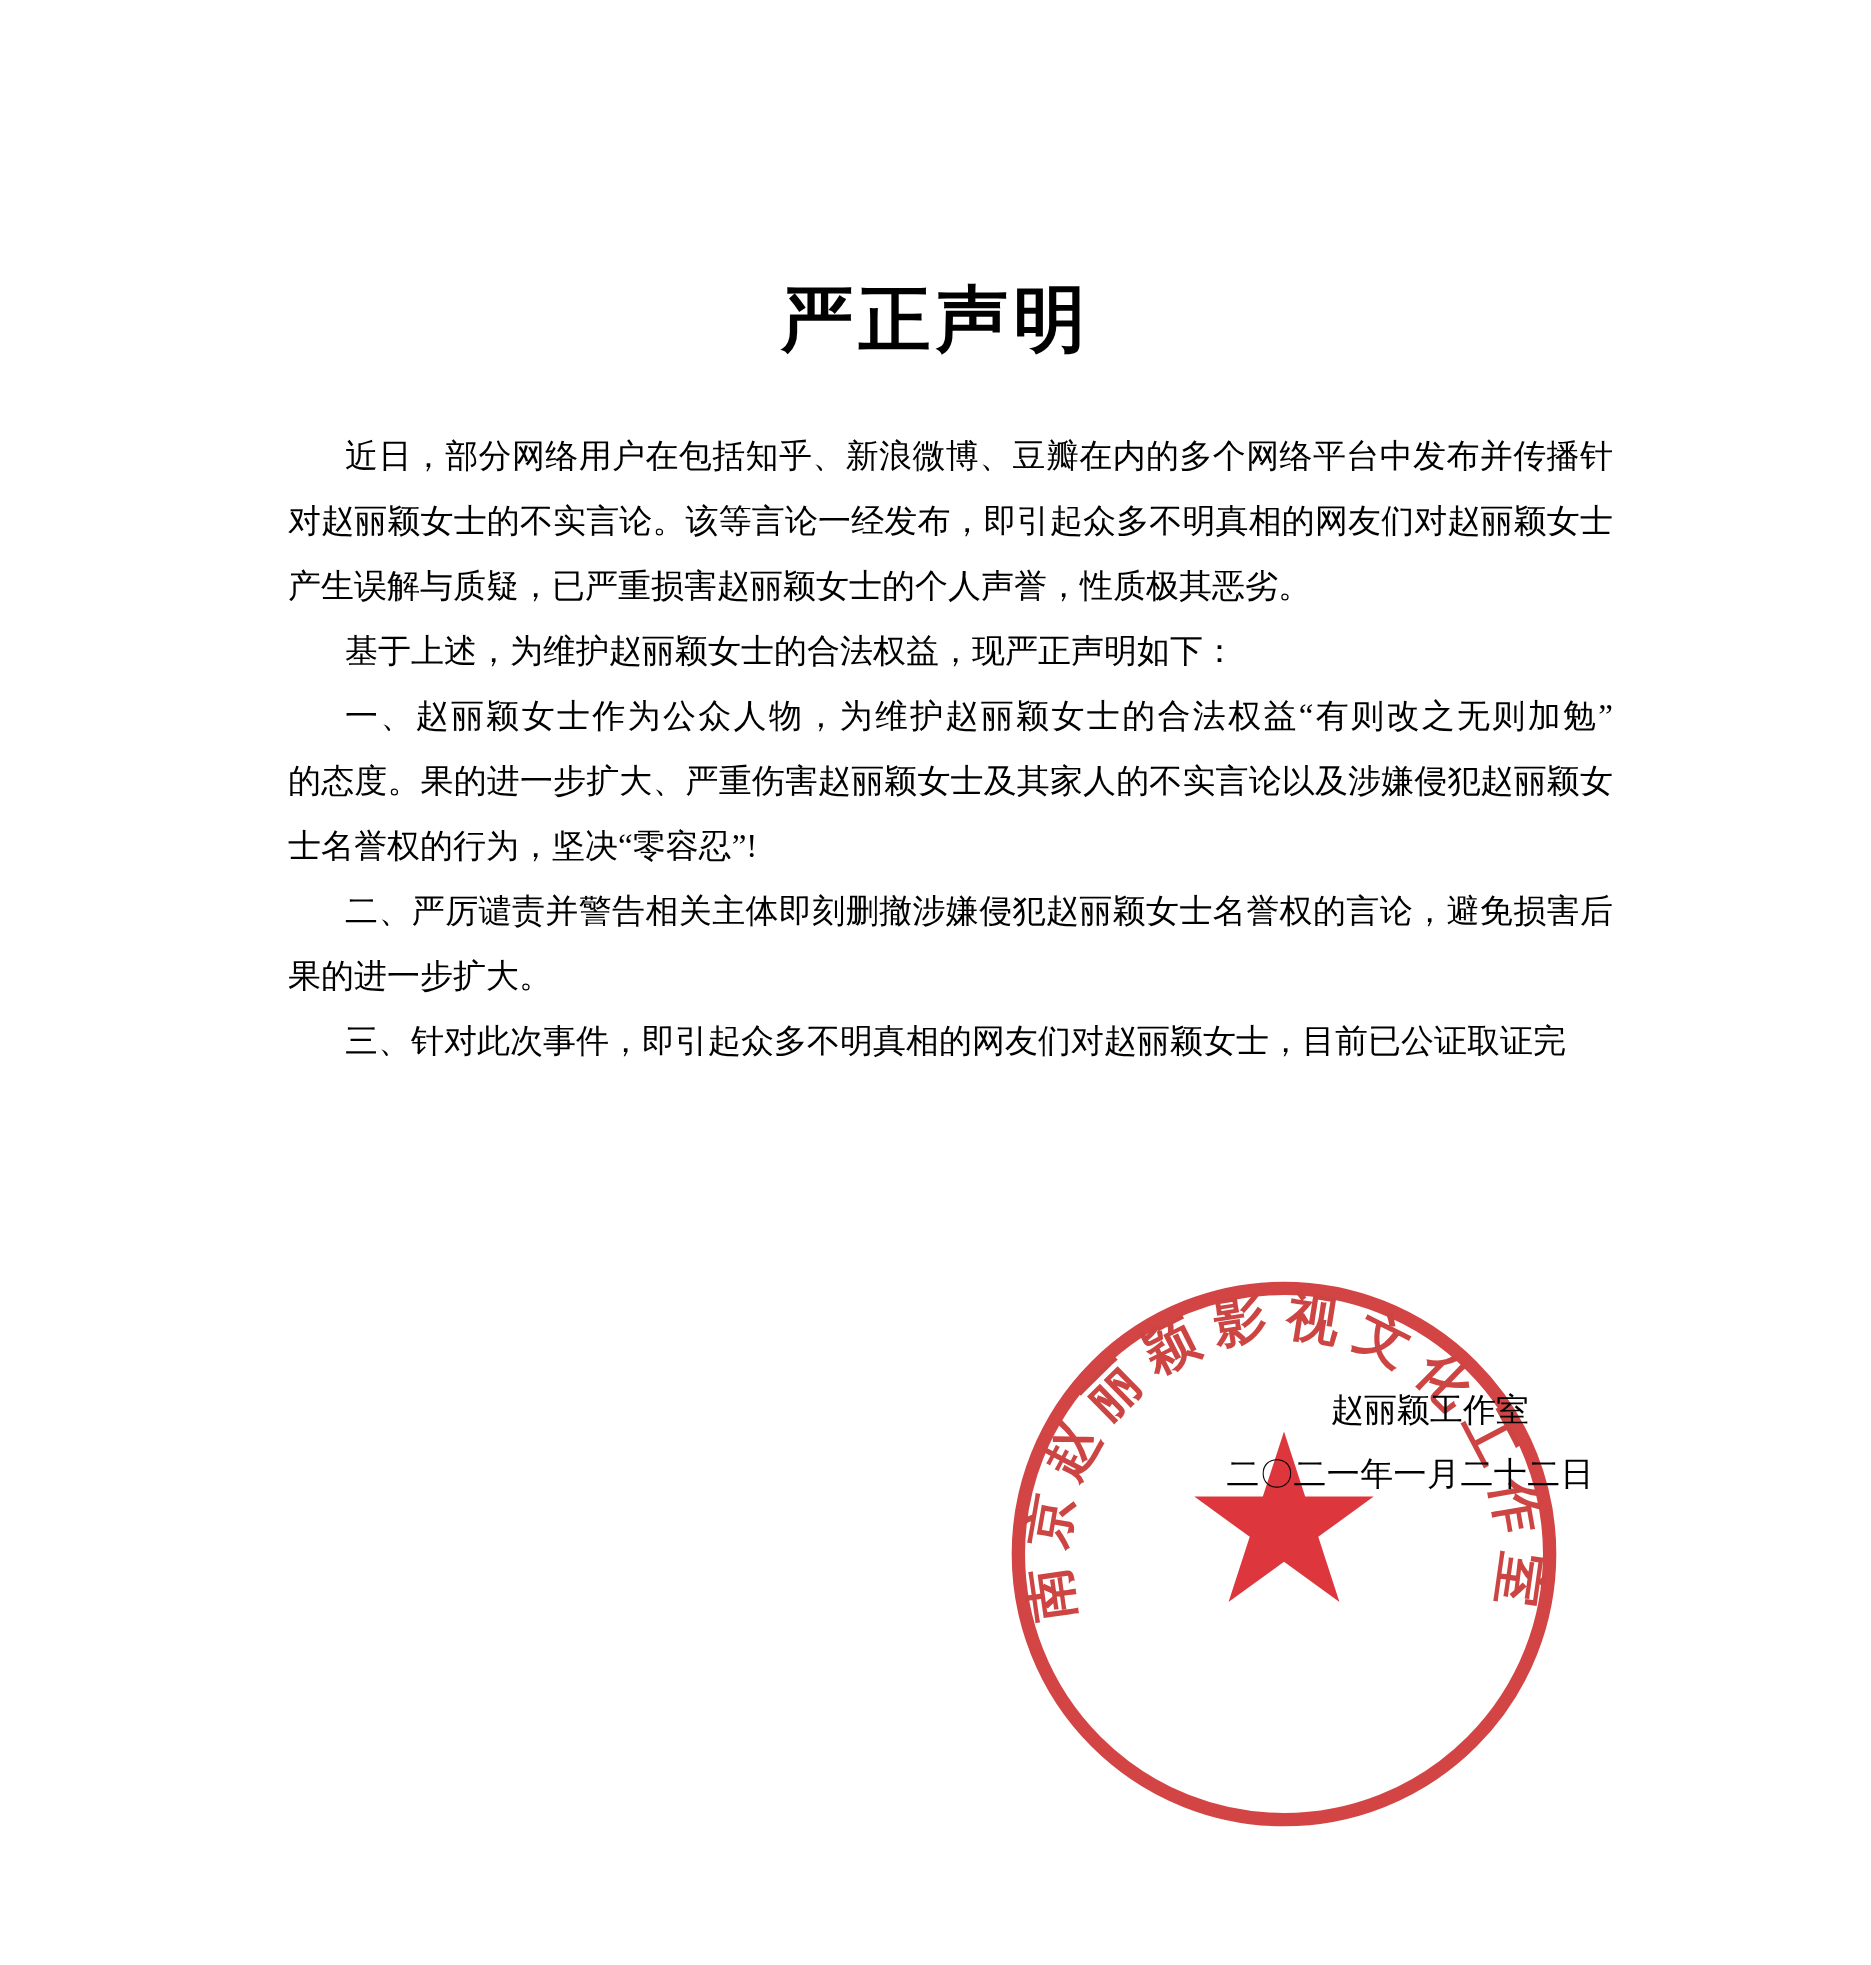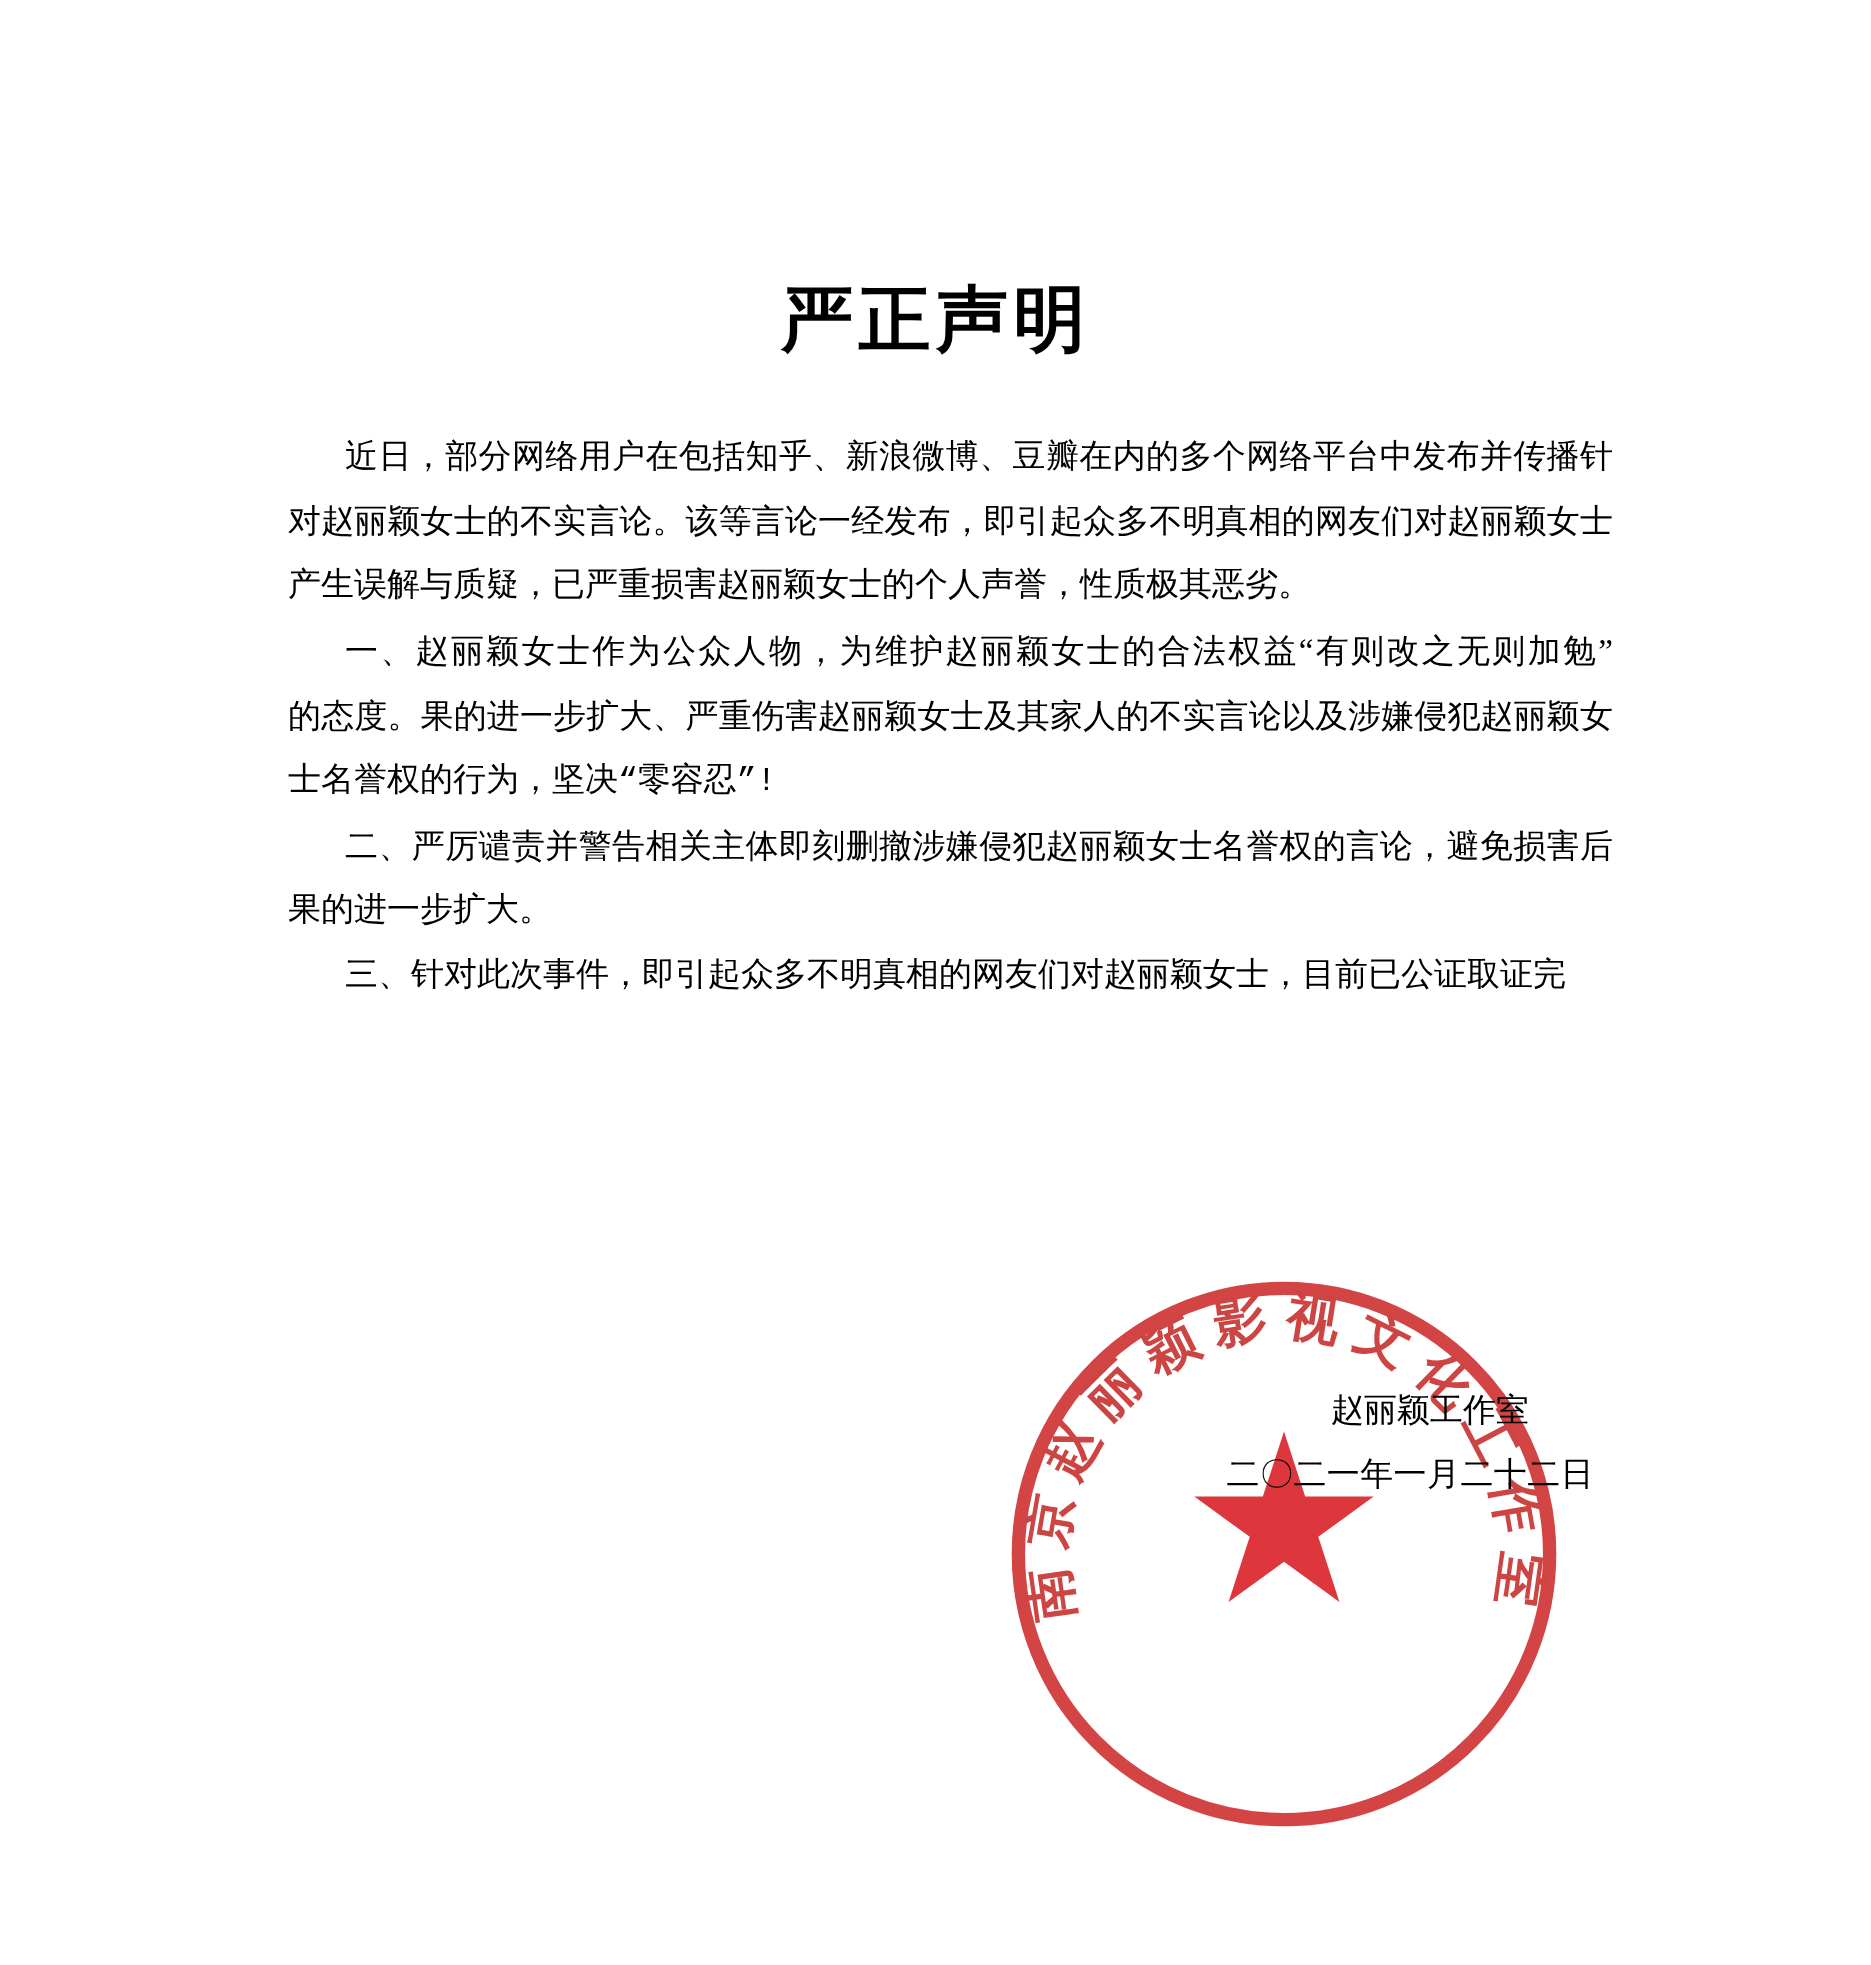--- a/index.html
+++ b/index.html
@@ -14,21 +14,21 @@
   }
   .body-text{
     position:absolute;left:288px;top:424px;width:1325px;
     font-size:33px;line-height:65px;
   }
   .para{margin:0;padding:0;}
   .pline{
     text-align:justify;text-align-last:justify;text-justify:inter-character;
     overflow:hidden;
   }
-  .para .pline:last-child{text-align-last:left;font-family:Liberation Mono, monospace;}
+  .para .pline:last-child{text-align-last:left;}
   .para .pline:first-child{padding-left:57px;}
   .sig-line{
     position:absolute;font-size:33px;line-height:65px;white-space:nowrap;
   }
   .sig-name{top:1378px;right:343px;}
   .sig-date{top:1442px;right:278px;letter-spacing:0.4px;}
   .seal{
     position:absolute;left:1005px;top:1275px;width:558px;height:558px;
     opacity:0.9;mix-blend-mode:multiply;
   }
@@ -40,20 +40,23 @@
 </head>
 <body>
 
 <h1 class="doc-title">严正声明</h1>
 
 <div class="body-text">
     <div class="para">
       <div class="pline">近日，部分网络用户在包括知乎、新浪微博、豆瓣在内的多个网络平台中发布并传播针</div>
       <div class="pline">对赵丽颖女士的不实言论。该等言论一经发布，即引起众多不明真相的网友们对赵丽颖女士</div>
       <div class="pline">产生误解与质疑，已严重损害赵丽颖女士的个人声誉，性质极其恶劣。</div>
+    </div>
+    <div class="para">
+      <div class="pline">基于上述，为维护赵丽颖女士的合法权益，现严正声明如下：</div>
     </div>
     <div class="para">
       <div class="pline">一、赵丽颖女士作为公众人物，为维护赵丽颖女士的合法权益“有则改之无则加勉”</div>
       <div class="pline">的态度。果的进一步扩大、严重伤害赵丽颖女士及其家人的不实言论以及涉嫌侵犯赵丽颖女</div>
       <div class="pline">士名誉权的行为，坚决“零容忍”!</div>
     </div>
     <div class="para">
       <div class="pline">二、严厉谴责并警告相关主体即刻删撤涉嫌侵犯赵丽颖女士名誉权的言论，避免损害后</div>
       <div class="pline">果的进一步扩大。</div>
     </div>

